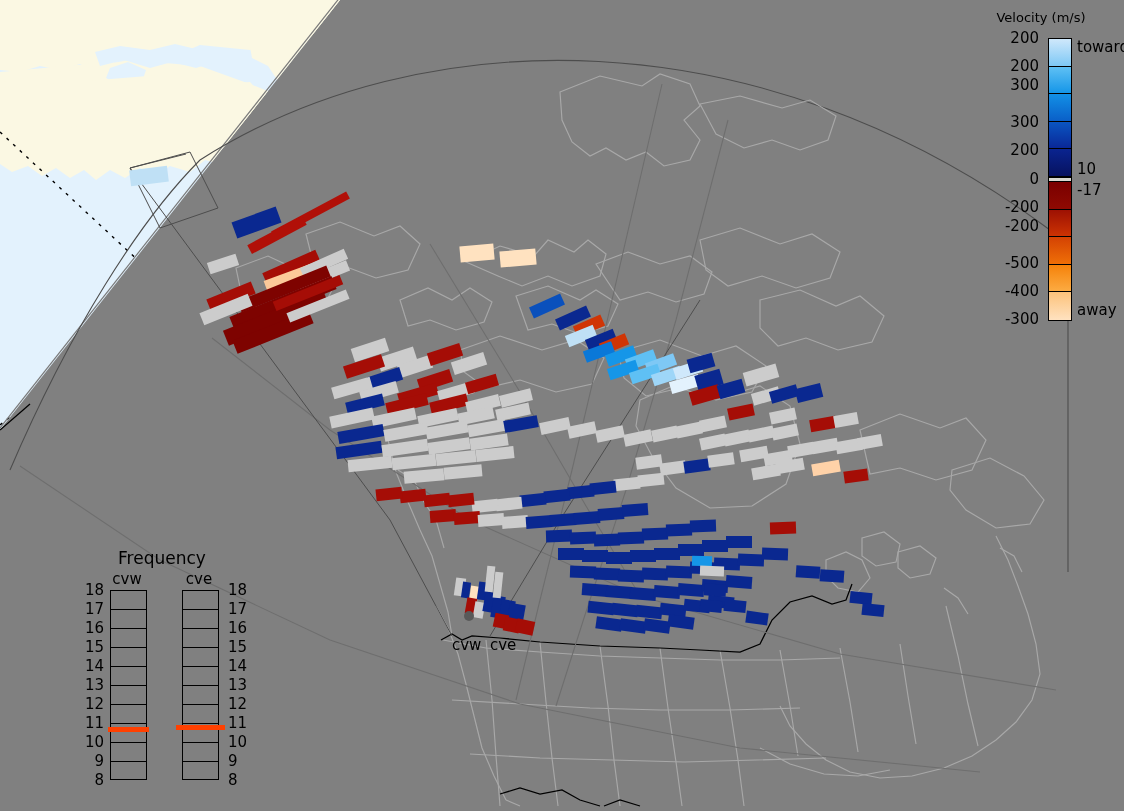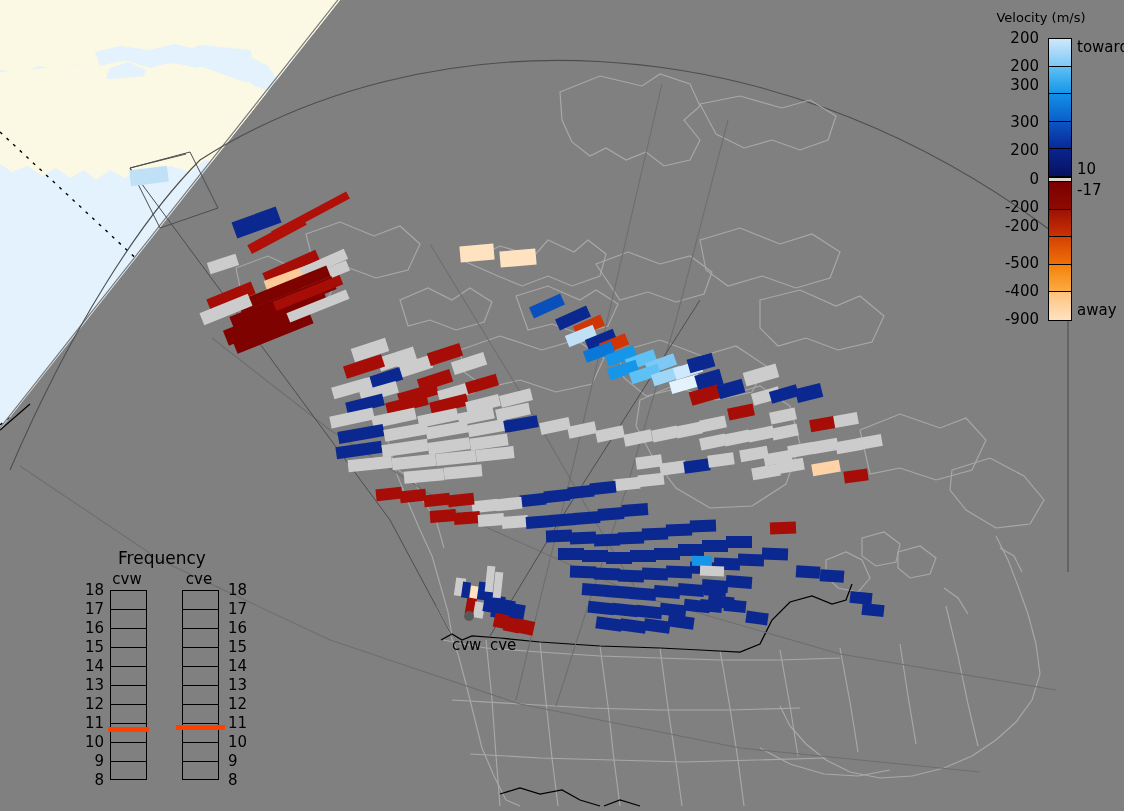--- a/index.html
+++ b/index.html
@@ -406,21 +406,21 @@
         <div class="veltick" style="top: 0px;">200</div>
         <div class="veltick" style="top: 28.1px;">200</div>
         <div class="veltick" style="top: 47px;">300</div>
         <div class="veltick" style="top: 84.3px;">300</div>
         <div class="veltick" style="top: 112.4px;">200</div>
         <div class="veltick" style="top: 140.5px;">0</div>
         <div class="veltick" style="top: 168.6px;">-200</div>
         <div class="veltick" style="top: 188px;">-200</div>
         <div class="veltick" style="top: 224.8px;">-500</div>
         <div class="veltick" style="top: 252.9px; text-align: center;">-400</div>
-        <div class="veltick" style="top: 281px;">-900</div>
+        <div class="veltick" style="top: 281px;">-300</div>
       </div>
     <div id="velbarbox">
         <div class="velband" style="height: 27.6px; background: linear-gradient(rgb(207, 232, 251), rgb(126, 200, 245));"></div>
         <div class="velband" style="height: 27.6px; background: linear-gradient(rgb(95, 192, 244), rgb(21, 150, 232));"></div>
         <div class="velband" style="height: 27.6px; background: linear-gradient(rgb(18, 144, 230), rgb(10, 95, 200));"></div>
         <div class="velband" style="height: 27.6px; background: linear-gradient(rgb(10, 85, 194), rgb(10, 40, 152));"></div>
         <div class="velband" style="height: 27.6px; background: linear-gradient(rgb(10, 36, 144), rgb(7, 18, 95));"></div>
         <div class="velband velzero" style="background: rgb(216, 216, 208);"></div>
         <div class="velband" style="height: 27.6px; background: linear-gradient(rgb(122, 0, 0), rgb(143, 10, 2));"></div>
         <div class="velband" style="height: 27.6px; background: linear-gradient(rgb(157, 17, 3), rgb(204, 51, 3));"></div>

